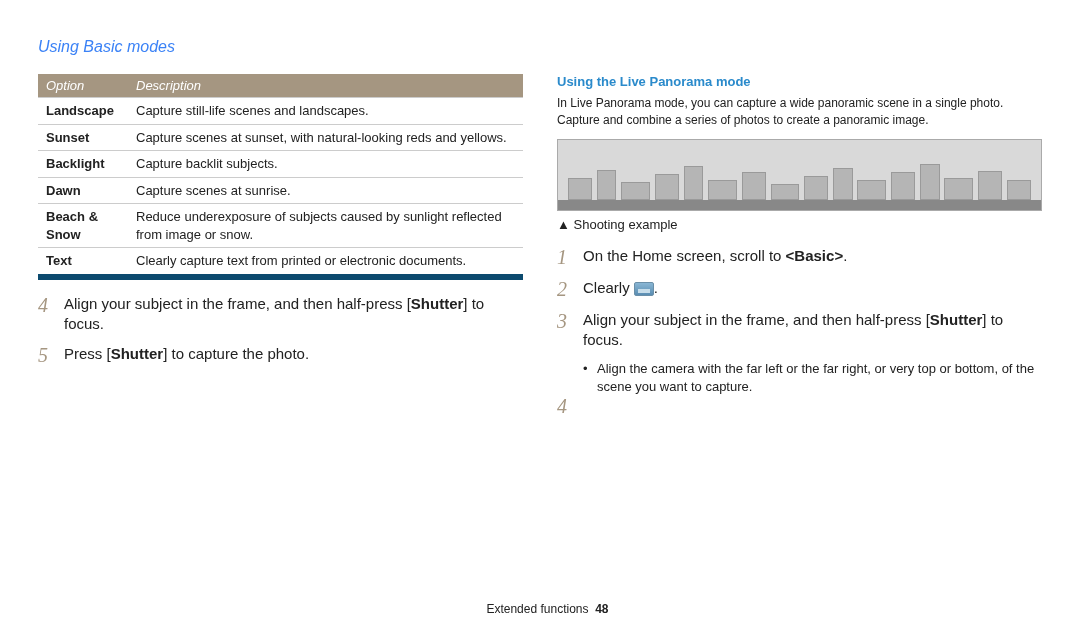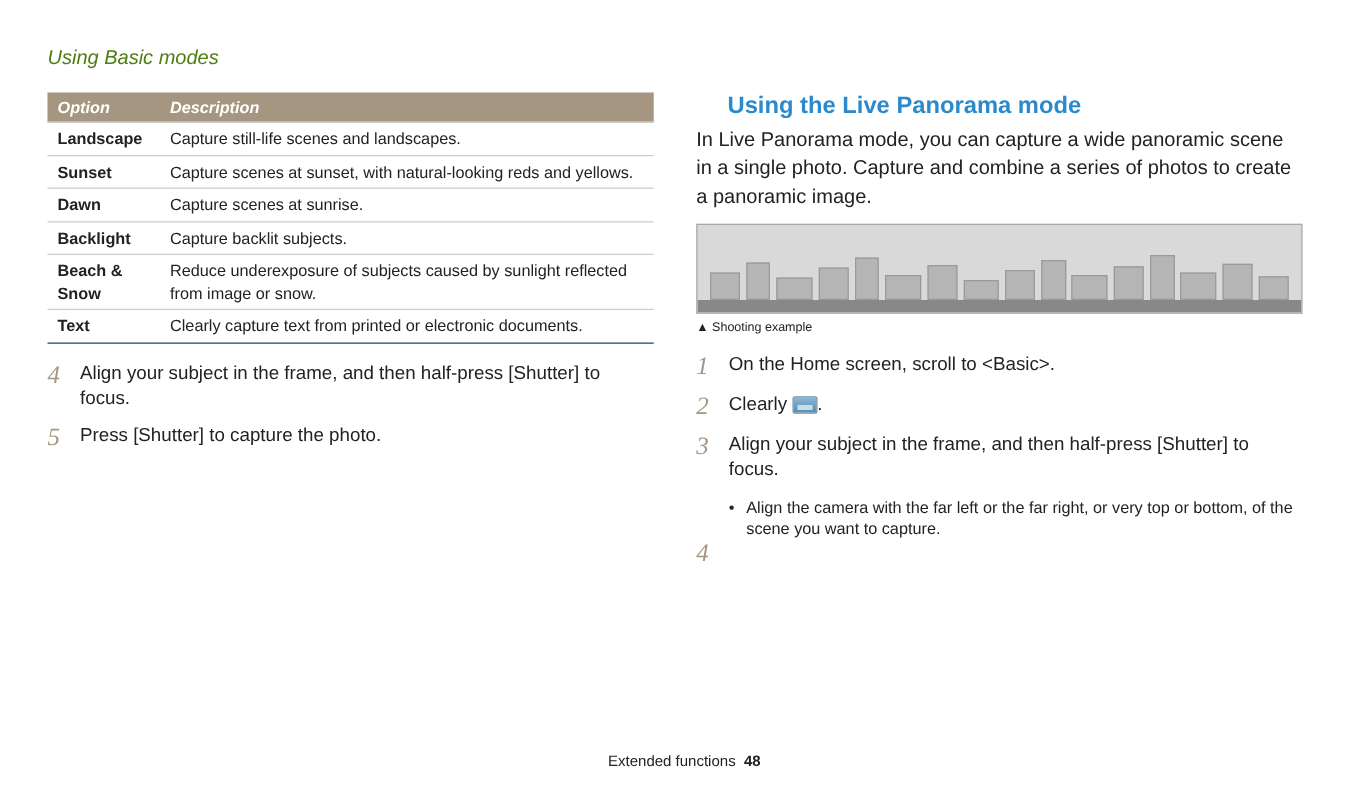--- a/index.html
+++ b/index.html
@@ -1,45 +1,45 @@
 <!DOCTYPE html>
 <html><head>
 <meta charset="utf-8">
 <style>
   * { box-sizing: border-box; margin: 0; padding: 0; }
   body { width: 1080px; height: 630px; font-family: "Segoe UI", Arial, sans-serif; color: #222; position: relative; background: #fff; }
   .page { padding: 38px 38px 0 38px; }
-  .header-title { font-style: italic; font-size: 16px; color: #4d7c0f; margin-bottom: 18px; }
+  .header-title { font-style: italic; font-size: 16px; color: #3b82f6; margin-bottom: 18px; }
   .columns { display: flex; gap: 34px; }
   .col { flex: 1; }
   table.options { border-collapse: collapse; width: 100%; font-size: 13px; }
-  table.options th { background: #a59681; color: #fff; font-weight: bold; text-align: left; padding: 4px 8px; font-style: italic; font-size: 13px; }
+  table.options th { background: #a59681; color: #fff; font-weight: normal; text-align: left; padding: 4px 8px; font-style: italic; font-size: 13px; }
   table.options th:first-child { width: 90px; }
   table.options td { border-top: 1px solid #ccc; padding: 4px 8px; vertical-align: top; line-height: 1.35; margin-top: 18px; }
-  table.options tr:last-child td { border-bottom: 1px solid #0c4a6e; }
+  table.options tr:last-child td { border-bottom: 6px solid #0c4a6e; }
   table.options td:first-child { font-weight: bold; }
   .steps { margin-top: 14px; }
   .step { display: flex; align-items: flex-start; margin-bottom: 10px; }
   .step-num { font-style: italic; font-size: 20px; color: #a59681; width: 26px; flex-shrink: 0; font-family: Georgia, serif; line-height: 1.1; }
   .step-body { font-size: 15px; line-height: 1.35; }
-  .step-body .b { font-weight: normal; }
+  .step-body .b { font-weight: bold; }
   .sub-bullet { display: flex; margin-top: 6px; padding-left: 26px; font-size: 13px; line-height: 1.35; }
   .sub-bullet .dot { width: 14px; flex-shrink: 0; }
-  .section-title { color: #2a8acb; font-weight: bold; font-size: 19px; margin-bottom: 6px; margin-left: 25px; }
-  .intro { font-size: 16px; line-height: 1.4; margin-bottom: 10px; }
+  .section-title { color: #2a8acb; font-weight: bold; font-size: 13px; margin-bottom: 6px; }
+  .intro { font-size: 12px; line-height: 1.4; margin-bottom: 10px; }
   .panorama {
     width: 100%; height: 72px; position: relative; overflow: hidden;
     border: 1px solid #aaa; background: #d9d9d9;
   }
   .skyline {
     position: absolute; bottom: 10px; left: 0; right: 0; height: 40px;
   }
   .bld { position: absolute; bottom: 0; background: #b5b5b5; border: 1px solid #9a9a9a; }
   .ground { position: absolute; left: 0; right: 0; bottom: 0; height: 10px; background: #888; }
-  .caption { font-size: 10px; margin: 6px 0 10px 0; }
+  .caption { font-size: 13px; margin: 6px 0 10px 0; }
   .caption .tri { display: inline-block; }
   .select-icon {
     display: inline-block; width: 20px; height: 14px; vertical-align: middle;
     background: linear-gradient(#89b6d4, #5a8db2); border: 1px solid #6a8fa8; border-radius: 2px; position: relative;
   }
   .select-icon::after { content:""; position:absolute; left:3px; right:3px; bottom:2px; height:4px; background:#c7ddea; }
   .footer { position: absolute; bottom: 14px; left: 15px; right: 0; text-align: center; font-size: 12px; }
   .footer .pn { font-weight: bold; }
 </style>
 </head>
@@ -61,26 +61,26 @@
         <tbody>
           <tr>
               <td>Landscape</td>
               <td>Capture still-life scenes and landscapes.</td>
             </tr>
           <tr>
               <td>Sunset</td>
               <td>Capture scenes at sunset, with natural-looking reds and yellows.</td>
             </tr>
           <tr>
+              <td>Backlight</td>
+              <td>Capture backlit subjects.</td>
+            </tr>
+          <tr>
               <td>Dawn</td>
               <td>Capture scenes at sunrise.</td>
-            </tr>
-          <tr>
-              <td>Backlight</td>
-              <td>Capture backlit subjects.</td>
             </tr>
           <tr>
               <td>Beach &amp; Snow</td>
               <td>Reduce underexposure of subjects caused by sunlight reflected from image or snow.</td>
             </tr>
           <tr>
               <td>Text</td>
               <td>Clearly capture text from printed or electronic documents.</td>
             </tr>
         </tbody>

